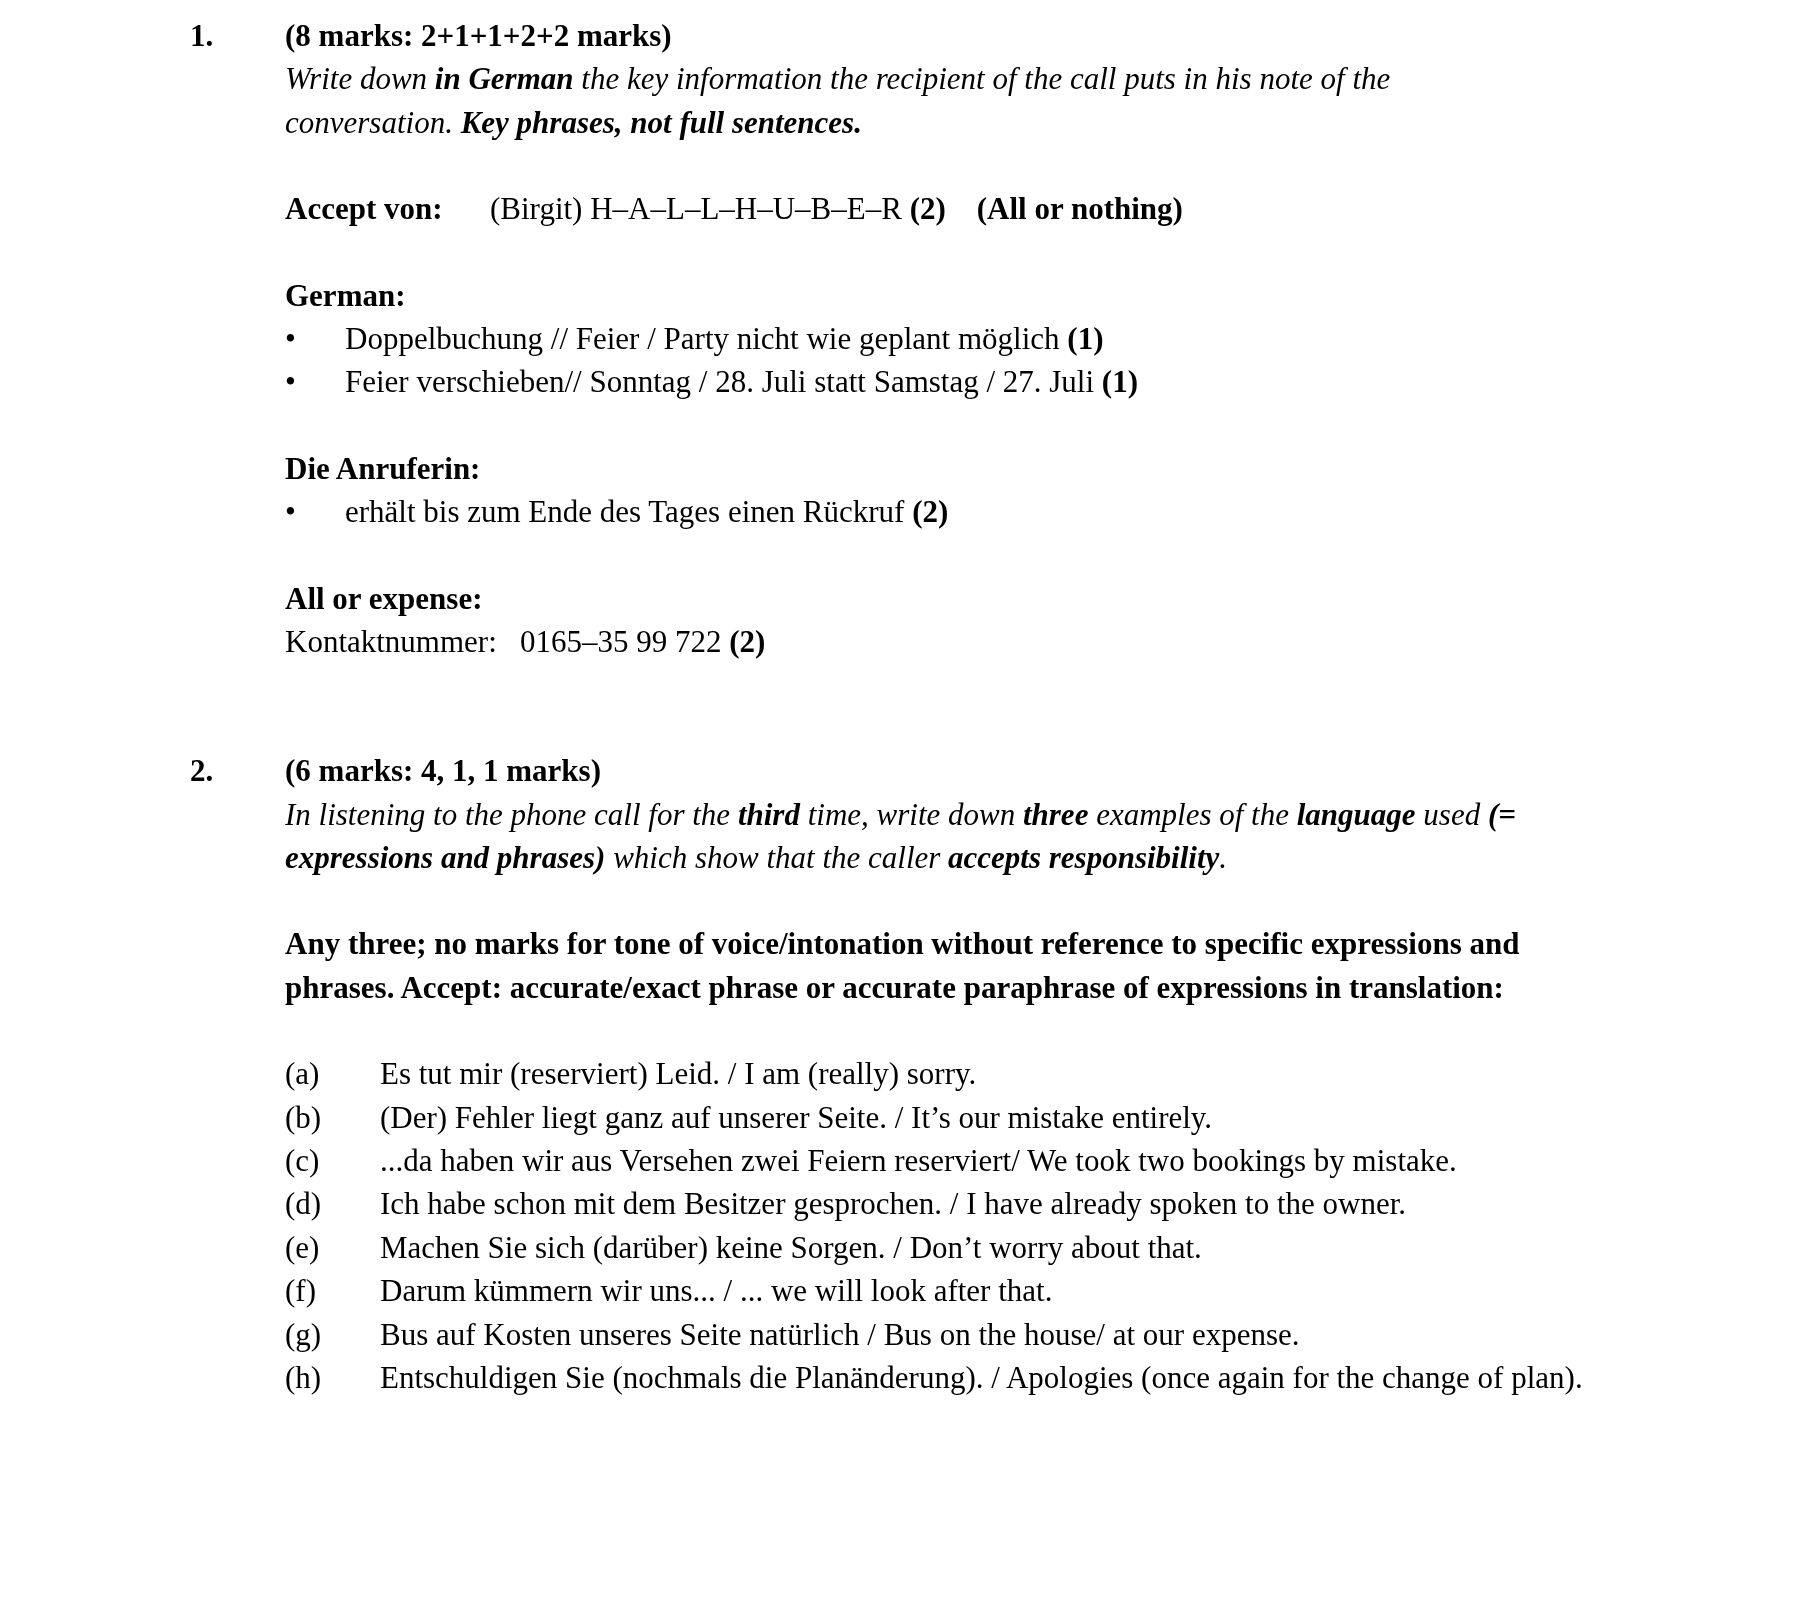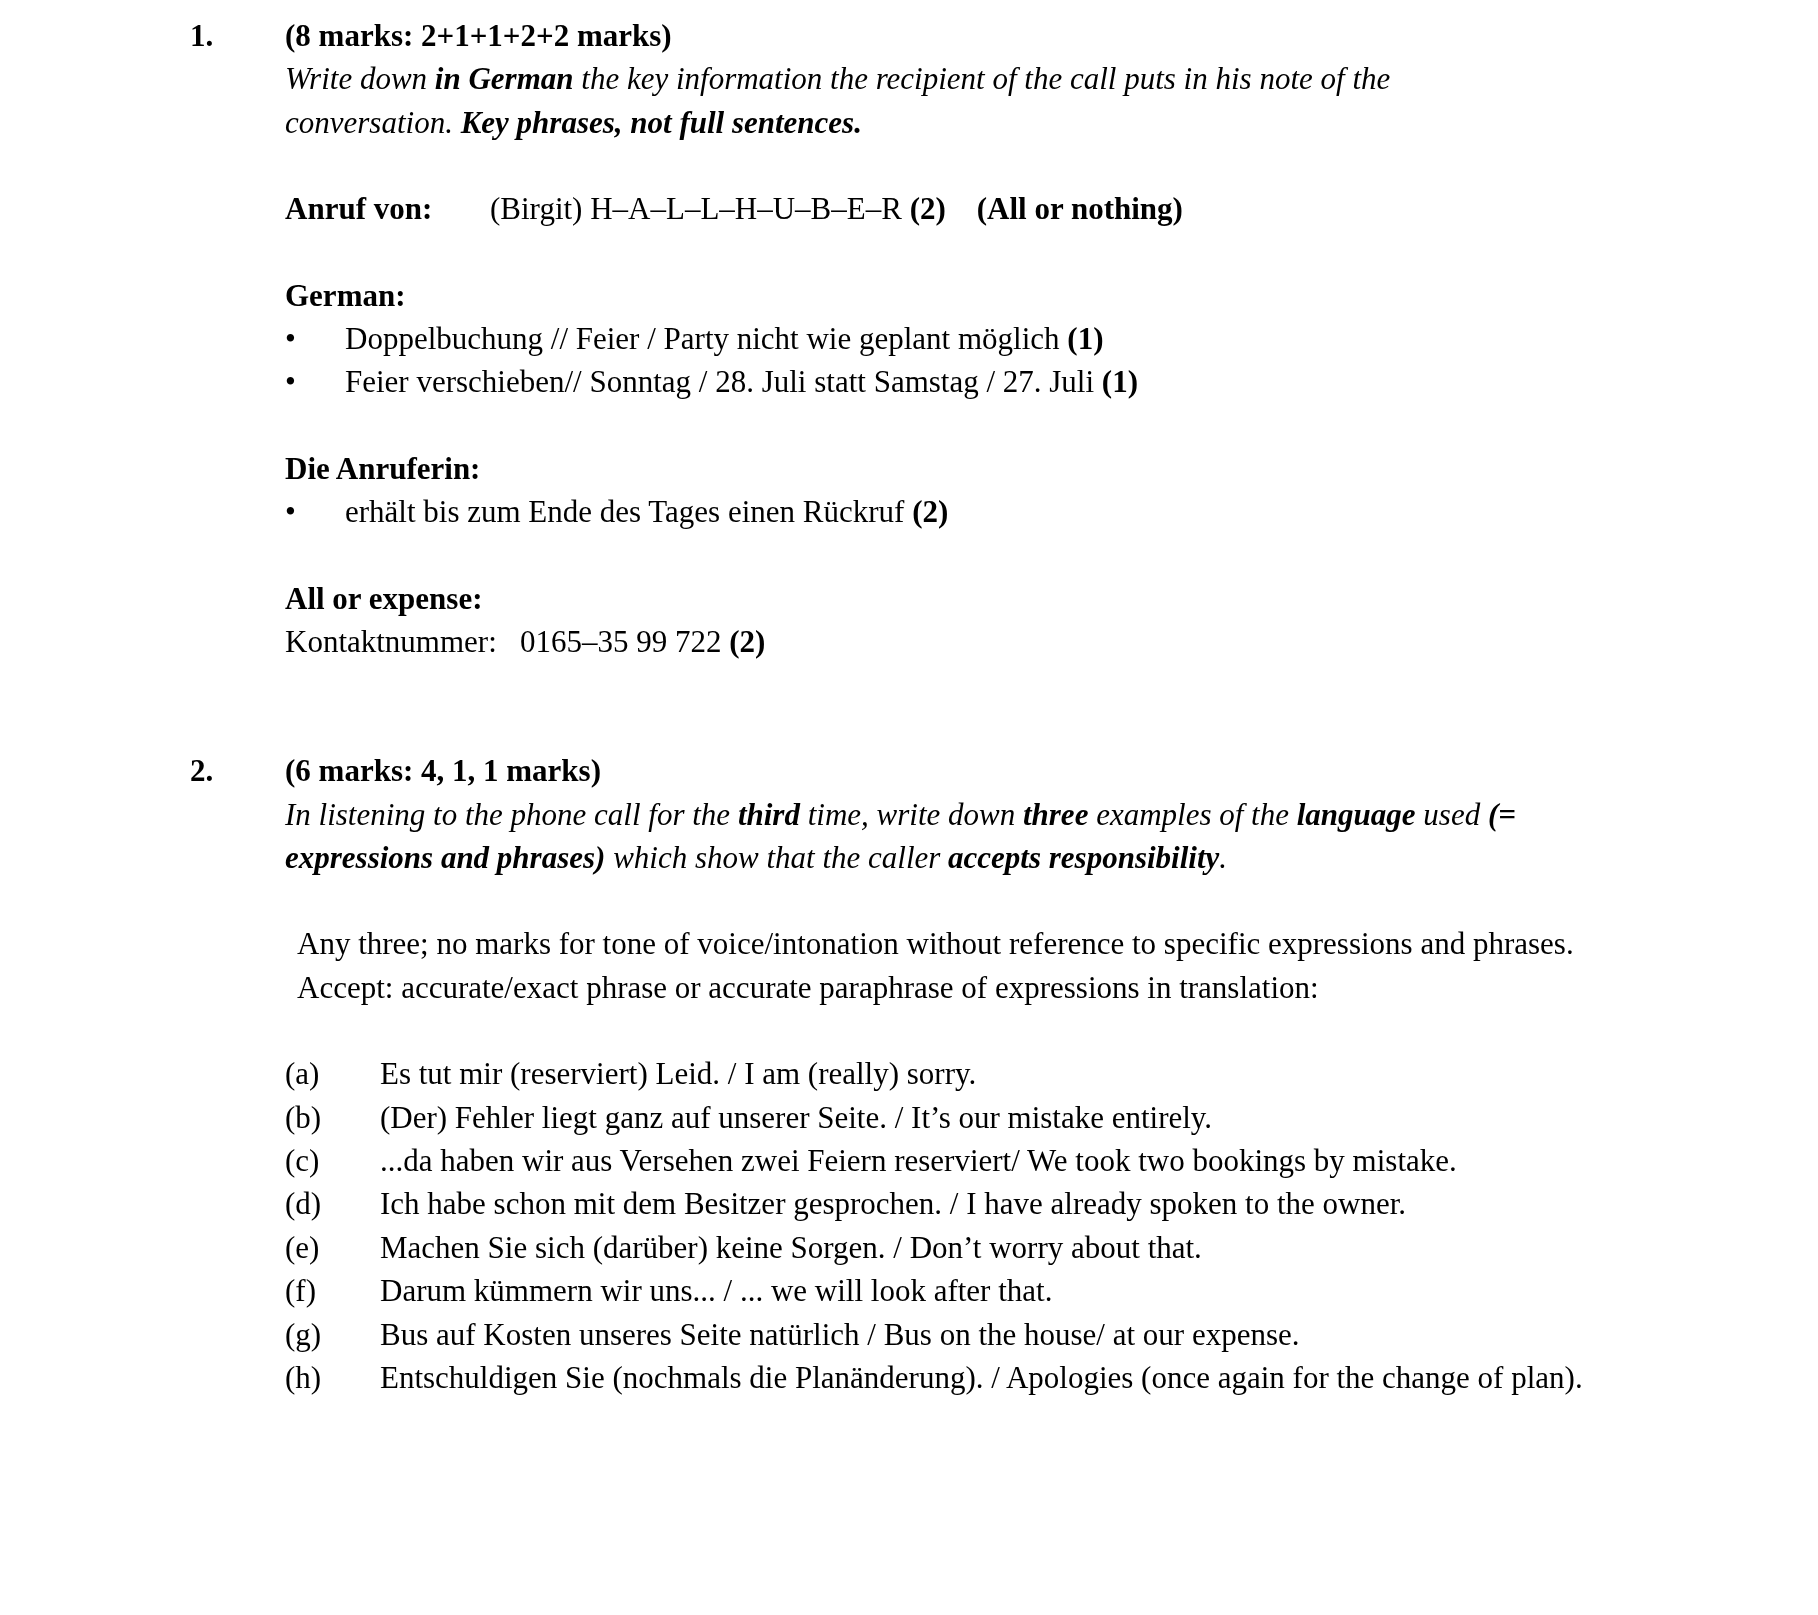--- a/index.html
+++ b/index.html
@@ -27,21 +27,21 @@
   .q + .q { margin-top: 86px; }
   .qnum { font-weight: bold; }
   p { margin: 0; }
   .b  { font-weight: bold; }
   .i  { font-style: italic; }
   .bi { font-weight: bold; font-style: italic; }
   .u  { }
   .gap1 { margin-top: 43px; }        
   .q1-instr { max-width: 1180px; font-style: italic; }
   .q2-instr { max-width: 1265px; font-style: italic; }
-  .note-para { max-width: 1280px; font-weight: normal; margin-left: 12px; }
+  .note-para { max-width: 1280px; font-weight: bold; }
   .kv { display: flex; }
   .kv .lbl  { flex: none; width: 205px; }
   .kv .lbl2 { flex: none; width: 235px; }
   .sp-before { margin-left: 1em; }
   .bullet-row { display: flex; max-width: 1310px; }
   .bullet-glyph { flex: none; width: 60px; }
   .answers { max-width: 1330px; }
   .ans { display: flex; }
   .ans .alabel { flex: none; width: 95px; }
   .ans .atext { flex: 1 1 auto; }
@@ -53,21 +53,21 @@
 
   <section class="q">
     <div class="qnum">1.</div>
     <div class="qbody">
 
       <p class="b">(8 marks: 2+1+1+2+2 marks)</p>
 
       <p class="q1-instr"><span class="i">Write down </span><span class="bi">in German</span><span class="i"> the key information the recipient of the call puts in his note of the conversation. </span><span class="bi">Key phrases, not full sentences.</span></p>
 
       <div class="kv gap1">
-        <span class="lbl b">Anruf von:</span>
+        <span class="lbl b">Accept von:</span>
         <span><span>(Birgit) H–A–L–L–H–U–B–E–R </span><span class="b">(2)</span><span class="b sp-before">(All or nothing)</span></span>
       </div>
 
       <p class="b gap1">German:</p>
 
       <div class="bullet-row">
         <span class="bullet-glyph">•</span>
         <span><span>Doppelbuchung // Feier / Party nicht wie geplant möglich </span><span class="b">(1)</span></span>
       </div>
       <div class="bullet-row">

